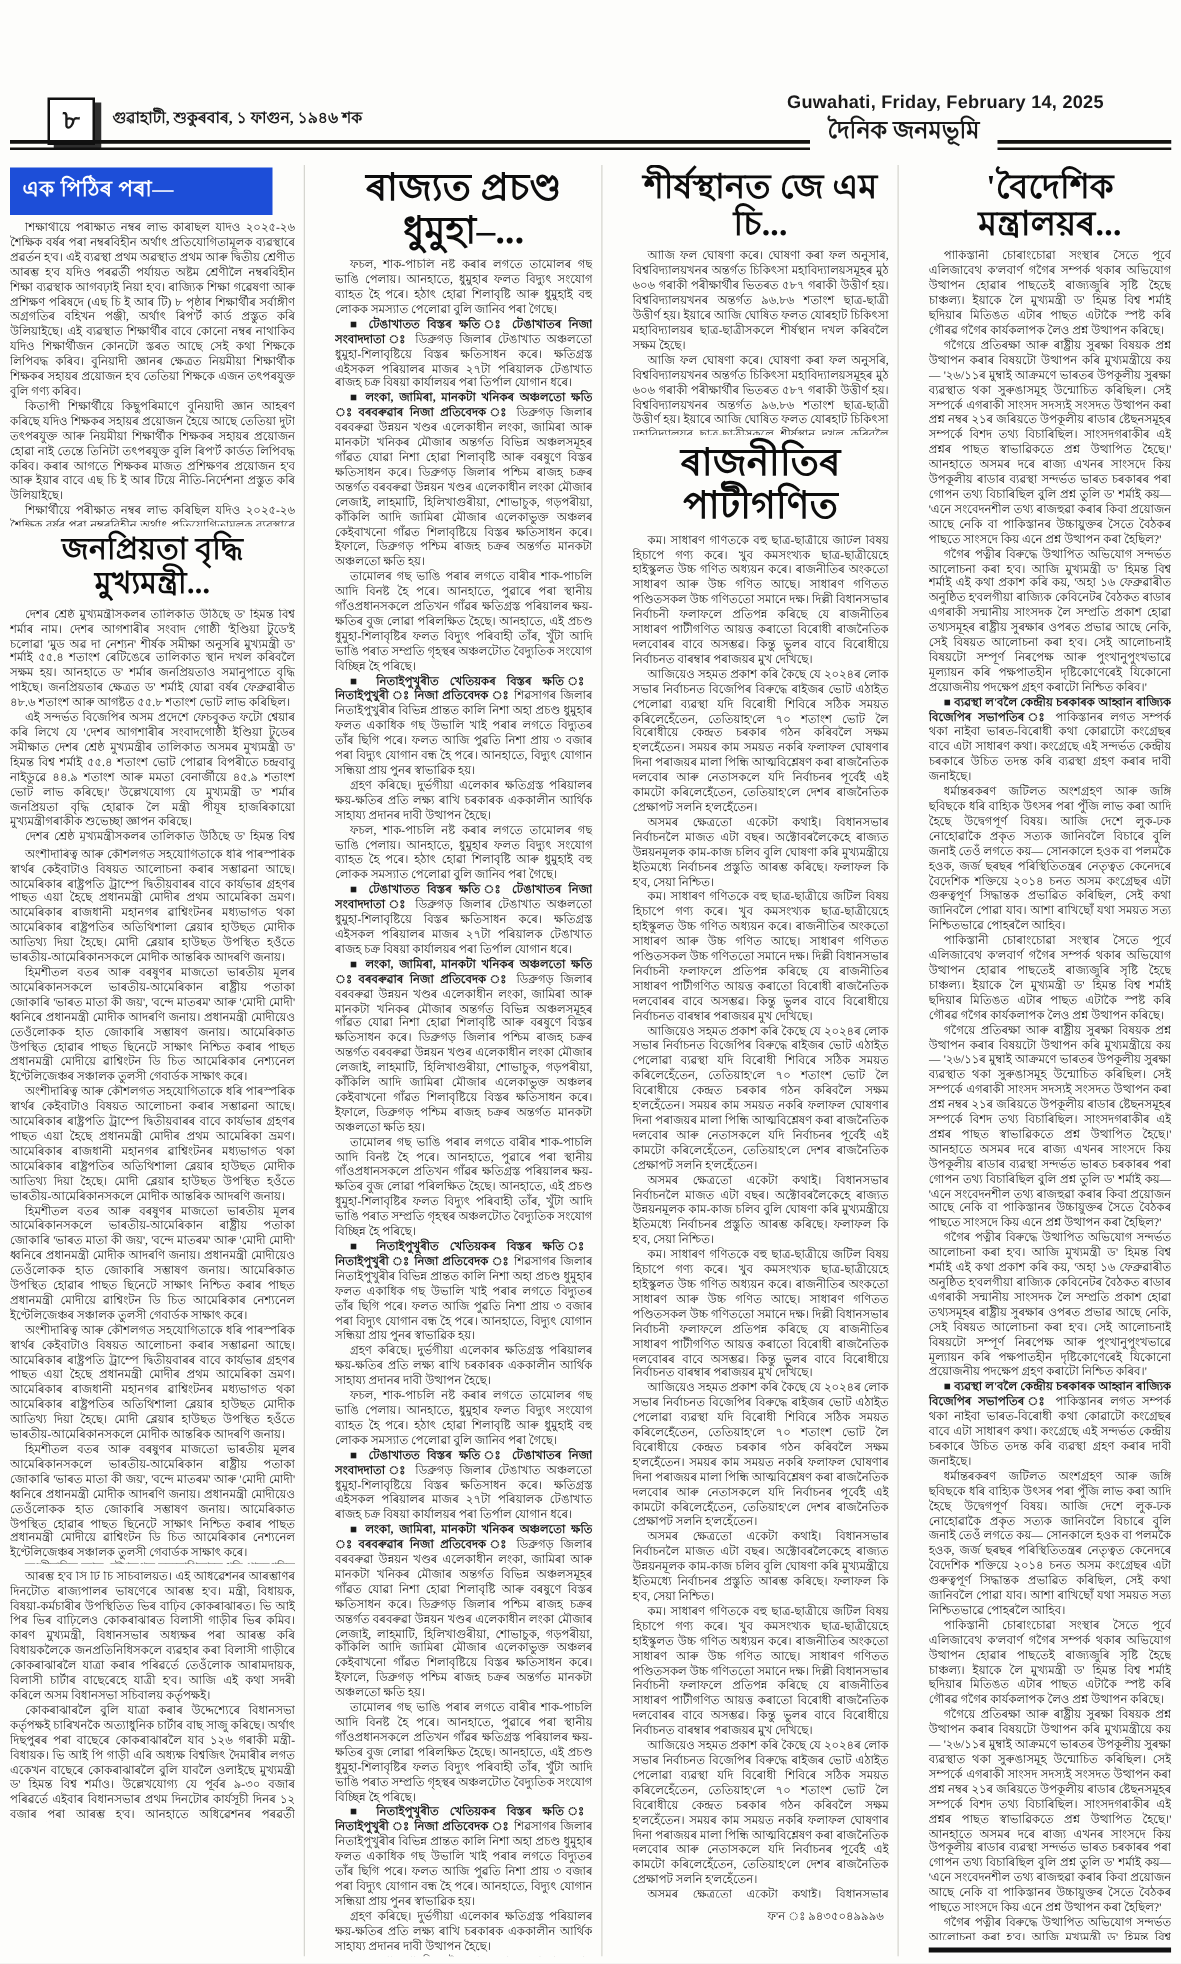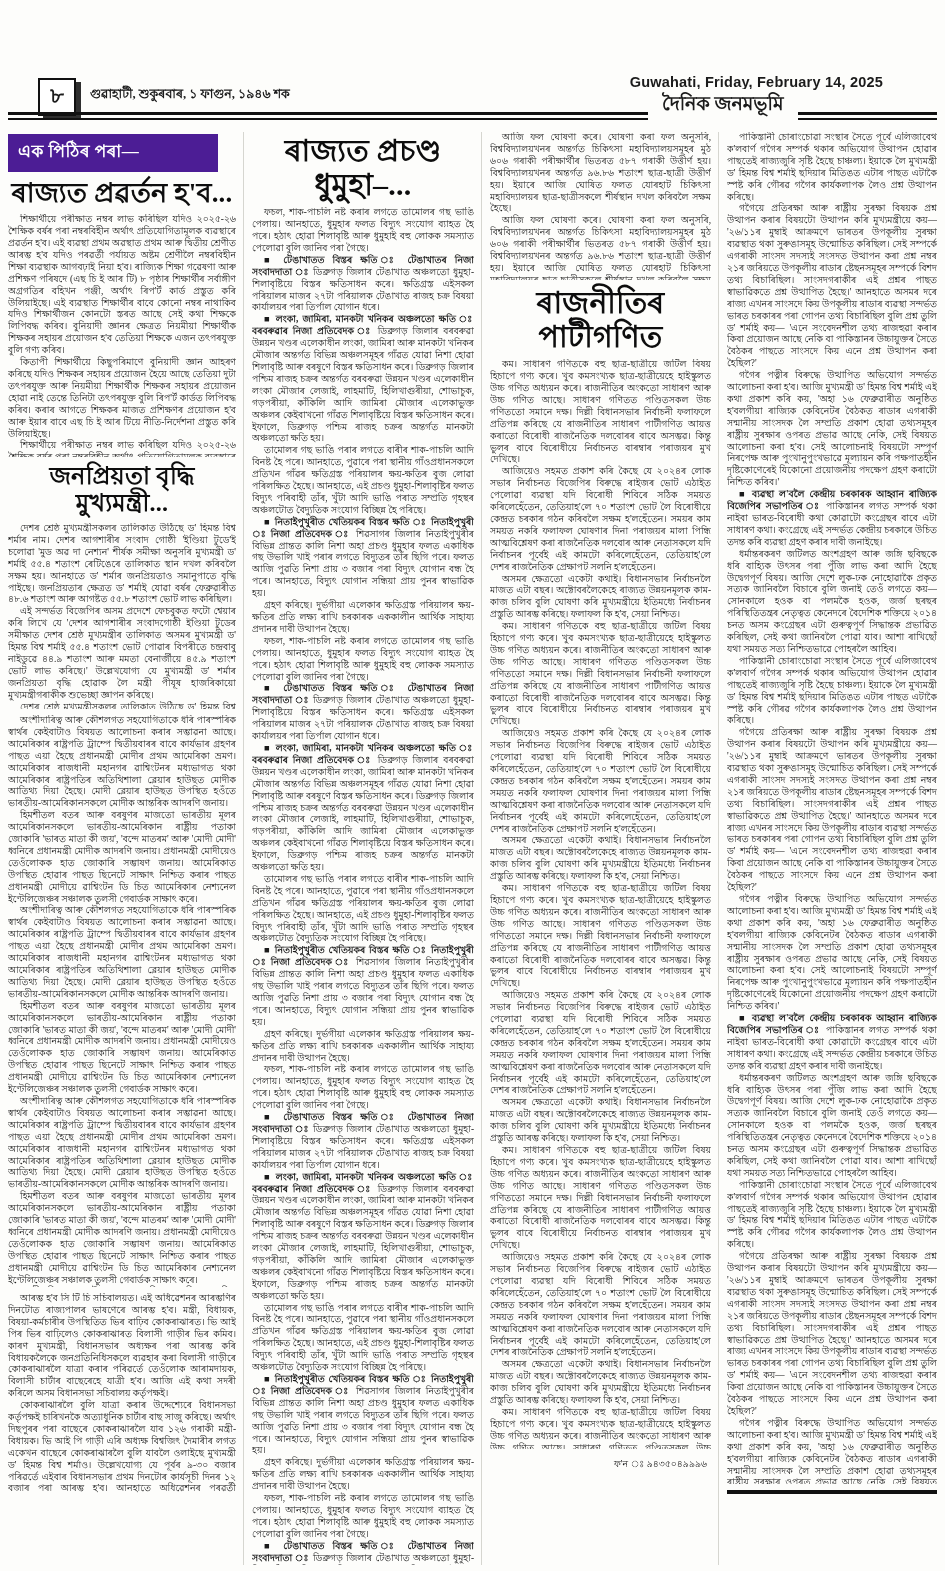--- a/index.html
+++ b/index.html
@@ -29,23 +29,23 @@
   .masthead{
     position:absolute;left:648px;top:89px;background:#fdfdfb;
     padding:0 14px;font-size:19px;font-weight:bold;
   }
   
   .cols{
     position:absolute;left:8px;right:8px;top:132px;bottom:6px;
     display:grid;grid-template-columns:228px 231px 230px 1fr;column-gap:7px;
   }
   .col{overflow:hidden;position:relative;}
-  .col + .col{border-left:1px solid #d6d6d0;padding-left:8px;}
+  .col + .col{border-left:1px solid #d6d6d0;padding-left:24px;}
   .kicker{
-    background:#4c1d95;color:#fff;font-weight:bold;font-size:17px;
+    background:#1d4ed8;color:#fff;font-weight:bold;font-size:17px;
     width:190px;padding:4px 10px 6px;margin:2px 0 6px;letter-spacing:.5px;
   }
   h2.headline{
     margin:2px 0 6px;text-align:center;font-weight:bold;color:#0d0d0d;
     line-height:1.12;letter-spacing:.2px;
   }
   .h-xl{font-size:30px;}
   .h-lg{font-size:27px;}
   .h-md{font-size:24px;}
   .body{
@@ -70,21 +70,20 @@
     <div class="dateline-en">Guwahati, Friday, February 14, 2025</div>
     <div class="rule-double"></div>
     <div class="masthead">দৈনিক জনমভূমি</div>
   </div>
 
   <div class="cols">
 
     <div class="col">
       <div class="kicker">এক পিঠিৰ পৰা—</div>
 
-      <h2 class="headline h-lg">ৰাজ্যত প্ৰৱৰ্তন হ'ব...</h2>
       <div class="body" style="height:243px">
           <p>শিক্ষাৰ্থীয়ে পৰীক্ষাত নম্বৰ লাভ কৰিছিল যদিও ২০২৫-২৬ শৈক্ষিক বৰ্ষৰ পৰা নম্বৰবিহীন অৰ্থাৎ প্ৰতিযোগিতামূলক ব্যৱস্থাৰে প্ৰৱৰ্তন হ'ব। এই ব্যৱস্থা প্ৰথম অৱস্থাত প্ৰথম আৰু দ্বিতীয় শ্ৰেণীত আৰম্ভ হ'ব যদিও পৰৱৰ্তী পৰ্যায়ত অষ্টম শ্ৰেণীলৈ নম্বৰবিহীন শিক্ষা ব্যৱস্থাক আগবঢ়াই নিয়া হ'ব। ৰাজ্যিক শিক্ষা গৱেষণা আৰু প্ৰশিক্ষণ পৰিষদে (এছ চি ই আৰ টি) ৮ পৃষ্ঠাৰ শিক্ষাৰ্থীৰ সৰ্বাঙ্গীণ অগ্ৰগতিৰ বহিখন পঞ্জী, অৰ্থাৎ ৰিপ'ৰ্ট কাৰ্ড প্ৰস্তুত কৰি উলিয়াইছে। এই ব্যৱস্থাত শিক্ষাৰ্থীৰ বাবে কোনো নম্বৰ নাথাকিব যদিও শিক্ষাৰ্থীজন কোনটো স্তৰত আছে সেই কথা শিক্ষকে লিপিবদ্ধ কৰিব। বুনিয়াদী জ্ঞানৰ ক্ষেত্ৰত নিয়মীয়া শিক্ষাৰ্থীক শিক্ষকৰ সহায়ৰ প্ৰয়োজন হ'ব তেতিয়া শিক্ষকে এজন তৎপৰযুক্ত বুলি গণ্য কৰিব।</p>
           <p>কিতাপী শিক্ষাৰ্থীয়ে কিছুপৰিমাণে বুনিয়াদী জ্ঞান আহৰণ কৰিছে যদিও শিক্ষকৰ সহায়ৰ প্ৰয়োজন হৈয়ে আছে তেতিয়া দুটা তৎপৰযুক্ত আৰু নিয়মীয়া শিক্ষাৰ্থীক শিক্ষকৰ সহায়ৰ প্ৰয়োজন হোৱা নাই তেন্তে তিনিটা তৎপৰযুক্ত বুলি ৰিপ'ৰ্ট কাৰ্ডত লিপিবদ্ধ কৰিব। কৰাৰ আগতে শিক্ষকৰ মাজত প্ৰশিক্ষণৰ প্ৰয়োজন হ'ব আৰু ইয়াৰ বাবে এছ চি ই আৰ টিয়ে নীতি-নিৰ্দেশনা প্ৰস্তুত কৰি উলিয়াইছে।</p>
           <p>শিক্ষাৰ্থীয়ে পৰীক্ষাত নম্বৰ লাভ কৰিছিল যদিও ২০২৫-২৬ শৈক্ষিক বৰ্ষৰ পৰা নম্বৰবিহীন অৰ্থাৎ প্ৰতিযোগিতামূলক ব্যৱস্থাৰে প্ৰৱৰ্তন হ'ব। এই ব্যৱস্থা প্ৰথম অৱস্থাত প্ৰথম আৰু দ্বিতীয় শ্ৰেণীত আৰম্ভ হ'ব যদিও পৰৱৰ্তী পৰ্যায়ত অষ্টম শ্ৰেণীলৈ নম্বৰবিহীন শিক্ষা ব্যৱস্থাক আগবঢ়াই নিয়া হ'ব। ৰাজ্যিক শিক্ষা গৱেষণা আৰু প্ৰশিক্ষণ পৰিষদে (এছ চি ই আৰ টি) ৮ পৃষ্ঠাৰ শিক্ষাৰ্থীৰ সৰ্বাঙ্গীণ অগ্ৰগতিৰ বহিখন পঞ্জী, অৰ্থাৎ ৰিপ'ৰ্ট কাৰ্ড প্ৰস্তুত কৰি উলিয়াইছে। এই ব্যৱস্থাত শিক্ষাৰ্থীৰ বাবে কোনো নম্বৰ নাথাকিব যদিও শিক্ষাৰ্থীজন কোনটো স্তৰত আছে সেই কথা শিক্ষকে লিপিবদ্ধ কৰিব। বুনিয়াদী জ্ঞানৰ ক্ষেত্ৰত নিয়মীয়া শিক্ষাৰ্থীক শিক্ষকৰ সহায়ৰ প্ৰয়োজন হ'ব তেতিয়া শিক্ষকে এজন তৎপৰযুক্ত বুলি গণ্য কৰিব।</p>
         </div>
 
       <h2 class="headline h-md">জনপ্ৰিয়তা বৃদ্ধি মুখ্যমন্ত্ৰী...</h2>
       <div class="body" style="height:186px">
           <p>দেশৰ শ্ৰেষ্ঠ মুখ্যমন্ত্ৰীসকলৰ তালিকাত উঠিছে ড' হিমন্ত বিশ্ব শৰ্মাৰ নাম। দেশৰ আগশাৰীৰ সংবাদ গোষ্ঠী 'ইণ্ডিয়া টুডে'ই চলোৱা 'মুড অৱ দা নেশ্যন' শীৰ্ষক সমীক্ষা অনুসৰি মুখ্যমন্ত্ৰী ড' শৰ্মাই ৫৫.৪ শতাংশ ৰেটিঙেৰে তালিকাত স্থান দখল কৰিবলৈ সক্ষম হয়। আনহাতে ড' শৰ্মাৰ জনপ্ৰিয়তাও সমানুপাতে বৃদ্ধি পাইছে। জনপ্ৰিয়তাৰ ক্ষেত্ৰত ড' শৰ্মাই যোৱা বৰ্ষৰ ফেব্ৰুৱাৰীত ৪৮.৬ শতাংশ আৰু আগষ্টত ৫৫.৮ শতাংশ ভোট লাভ কৰিছিল।</p>
           <p>এই সন্দৰ্ভত বিজেপিৰ অসম প্ৰদেশে ফেচবুকত ফটো শ্বেয়াৰ কৰি লিখে যে 'দেশৰ আগশাৰীৰ সংবাদগোষ্ঠী ইণ্ডিয়া টুডেৰ সমীক্ষাত দেশৰ শ্ৰেষ্ঠ মুখ্যমন্ত্ৰীৰ তালিকাত অসমৰ মুখ্যমন্ত্ৰী ড' হিমন্ত বিশ্ব শৰ্মাই ৫৫.৪ শতাংশ ভোট পোৱাৰ বিপৰীতে চন্দ্ৰবাবু নাইডুৱে ৪৪.৯ শতাংশ আৰু মমতা বেনাৰ্জীয়ে ৪৫.৯ শতাংশ ভোট লাভ কৰিছে।' উল্লেখযোগ্য যে মুখ্যমন্ত্ৰী ড' শৰ্মাৰ জনপ্ৰিয়তা বৃদ্ধি হোৱাক লৈ মন্ত্ৰী পীযূষ হাজৰিকায়ো মুখ্যমন্ত্ৰীগৰাকীক শুভেচ্ছা জ্ঞাপন কৰিছে।</p>
@@ -128,20 +127,21 @@
           <p>তামোলৰ গছ ভাঙি পৰাৰ লগতে বাৰীৰ শাক-পাচলি আদি বিনষ্ট হৈ পৰে। আনহাতে, পুৱাৰে পৰা স্থানীয় গাঁওপ্ৰধানসকলে প্ৰতিখন গাঁৱৰ ক্ষতিগ্ৰস্ত পৰিয়ালৰ ক্ষয়-ক্ষতিৰ বুজ লোৱা পৰিলক্ষিত হৈছে। আনহাতে, এই প্ৰচণ্ড ধুমুহা-শিলাবৃষ্টিৰ ফলত বিদ্যুৎ পৰিবাহী তাঁৰ, খুঁটা আদি ভাঙি পৰাত সম্প্ৰতি গৃহস্থৰ অঞ্চলটোত বৈদ্যুতিক সংযোগ বিচ্ছিন্ন হৈ পৰিছে।</p>
           <p><b>■ নিতাইপুখুৰীত খেতিয়কৰ বিস্তৰ ক্ষতি ঃ নিতাইপুখুৰী ঃ নিজা প্ৰতিবেদক ঃ </b>শিৱসাগৰ জিলাৰ নিতাইপুখুৰীৰ বিভিন্ন প্ৰান্তত কালি নিশা অহা প্ৰচণ্ড ধুমুহাৰ ফলত একাধিক গছ উভালি খাই পৰাৰ লগতে বিদ্যুতৰ তাঁৰ ছিগি পৰে। ফলত আজি পুৱতি নিশা প্ৰায় ৩ বজাৰ পৰা বিদ্যুৎ যোগান বন্ধ হৈ পৰে। আনহাতে, বিদ্যুৎ যোগান সন্ধিয়া প্ৰায় পুনৰ স্বাভাৱিক হয়।</p>
           <p>গ্ৰহণ কৰিছে। দুৰ্ভগীয়া এলেকাৰ ক্ষতিগ্ৰস্ত পৰিয়ালৰ ক্ষয়-ক্ষতিৰ প্ৰতি লক্ষ্য ৰাখি চৰকাৰক এককালীন আৰ্থিক সাহায্য প্ৰদানৰ দাবী উত্থাপন হৈছে।</p>
           <p>ফচল, শাক-পাচলি নষ্ট কৰাৰ লগতে তামোলৰ গছ ভাঙি পেলায়। আনহাতে, ধুমুহাৰ ফলত বিদ্যুৎ সংযোগ ব্যাহত হৈ পৰে। হঠাৎ হোৱা শিলাবৃষ্টি আৰু ধুমুহাই বহু লোকক সমস্যাত পেলোৱা বুলি জানিব পৰা গৈছে।</p>
           <p><b>■ টেঙাখাতত বিস্তৰ ক্ষতি ঃ টেঙাখাতৰ নিজা সংবাদদাতা ঃ </b>ডিব্ৰুগড় জিলাৰ টেঙাখাত অঞ্চলতো ধুমুহা-শিলাবৃষ্টিয়ে বিস্তৰ ক্ষতিসাধন কৰে। ক্ষতিগ্ৰস্ত এইসকল পৰিয়ালৰ মাজৰ ২৭টা পৰিয়ালক টেঙাখাত ৰাজহ চক্ৰ বিষয়া কাৰ্যালয়ৰ পৰা তিৰ্পাল যোগান ধৰে।</p>
           <p><b>■ লংকা, জামিৰা, মানকটা খনিকৰ অঞ্চলতো ক্ষতি ঃ বৰবৰুৱাৰ নিজা প্ৰতিবেদক ঃ </b>ডিব্ৰুগড় জিলাৰ বৰবৰুৱা উন্নয়ন খণ্ডৰ এলেকাধীন লংকা, জামিৰা আৰু মানকটা খনিকৰ মৌজাৰ অন্তৰ্গত বিভিন্ন অঞ্চলসমূহৰ গাঁৱত যোৱা নিশা হোৱা শিলাবৃষ্টি আৰু বৰষুণে বিস্তৰ ক্ষতিসাধন কৰে। ডিব্ৰুগড় জিলাৰ পশ্চিম ৰাজহ চক্ৰৰ অন্তৰ্গত বৰবৰুৱা উন্নয়ন খণ্ডৰ এলেকাধীন লংকা মৌজাৰ লেজাই, লাহমাটি, হিলিখাগুৰীয়া, শোভাচুক, গড়পৰীয়া, কাঁকিলি আদি জামিৰা মৌজাৰ এলেকাভুক্ত অঞ্চলৰ কেইবাখনো গাঁৱত শিলাবৃষ্টিয়ে বিস্তৰ ক্ষতিসাধন কৰে। ইফালে, ডিব্ৰুগড় পশ্চিম ৰাজহ চক্ৰৰ অন্তৰ্গত মানকটা অঞ্চলতো ক্ষতি হয়।</p>
         </div>
     </div>
 
     <div class="col">
+      <h2 class="headline h-lg">শীৰ্ষস্থানত জে এম চি...</h2>
       <div class="body" style="height:148px">
           <p>আজি ফল ঘোষণা কৰে। ঘোষণা কৰা ফল অনুসৰি, বিশ্ববিদ্যালয়খনৰ অন্তৰ্গত চিকিৎসা মহাবিদ্যালয়সমূহৰ মুঠ ৬০৬ গৰাকী পৰীক্ষাৰ্থীৰ ভিতৰত ৫৮৭ গৰাকী উত্তীৰ্ণ হয়। বিশ্ববিদ্যালয়খনৰ অন্তৰ্গত ৯৬.৮৬ শতাংশ ছাত্ৰ-ছাত্ৰী উত্তীৰ্ণ হয়। ইয়াৰে আজি ঘোষিত ফলত যোৰহাট চিকিৎসা মহাবিদ্যালয়ৰ ছাত্ৰ-ছাত্ৰীসকলে শীৰ্ষস্থান দখল কৰিবলৈ সক্ষম হৈছে।</p>
           <p>আজি ফল ঘোষণা কৰে। ঘোষণা কৰা ফল অনুসৰি, বিশ্ববিদ্যালয়খনৰ অন্তৰ্গত চিকিৎসা মহাবিদ্যালয়সমূহৰ মুঠ ৬০৬ গৰাকী পৰীক্ষাৰ্থীৰ ভিতৰত ৫৮৭ গৰাকী উত্তীৰ্ণ হয়। বিশ্ববিদ্যালয়খনৰ অন্তৰ্গত ৯৬.৮৬ শতাংশ ছাত্ৰ-ছাত্ৰী উত্তীৰ্ণ হয়। ইয়াৰে আজি ঘোষিত ফলত যোৰহাট চিকিৎসা মহাবিদ্যালয়ৰ ছাত্ৰ-ছাত্ৰীসকলে শীৰ্ষস্থান দখল কৰিবলৈ সক্ষম হৈছে।</p>
         </div>
 
       <h2 class="headline h-xl">ৰাজনীতিৰ পাটীগণিত</h2>
       <div class="body" style="height:1090px">
           <p>কম। সাধাৰণ গণিতকে বহু ছাত্ৰ-ছাত্ৰীয়ে জটিল বিষয় হিচাপে গণ্য কৰে। খুব কমসংখ্যক ছাত্ৰ-ছাত্ৰীয়েহে হাইস্কুলত উচ্চ গণিত অধ্যয়ন কৰে। ৰাজনীতিৰ অংকতো সাধাৰণ আৰু উচ্চ গণিত আছে। সাধাৰণ গণিতত পণ্ডিতসকল উচ্চ গণিততো সমানে দক্ষ। দিল্লী বিধানসভাৰ নিৰ্বাচনী ফলাফলে প্ৰতিপন্ন কৰিছে যে ৰাজনীতিৰ সাধাৰণ পাটীগণিত আয়ত্ত কৰাতো বিৰোধী ৰাজনৈতিক দলবোৰৰ বাবে অসম্ভৱ। কিন্তু ভুলৰ বাবে বিৰোধীয়ে নিৰ্বাচনত বাৰম্বাৰ পৰাজয়ৰ মুখ দেখিছে।</p>
           <p>আজিয়েও সহমত প্ৰকাশ কৰি কৈছে যে ২০২৪ৰ লোক সভাৰ নিৰ্বাচনত বিজেপিৰ বিৰুদ্ধে ৰাইজৰ ভোট এঠাইত পেলোৱা ব্যৱস্থা যদি বিৰোধী শিবিৰে সঠিক সময়ত কৰিলেহেঁতেন, তেতিয়াহ'লে ৭০ শতাংশ ভোট লৈ বিৰোধীয়ে কেন্দ্ৰত চৰকাৰ গঠন কৰিবলৈ সক্ষম হ'লহেঁতেন। সময়ৰ কাম সময়ত নকৰি ফলাফল ঘোষণাৰ দিনা পৰাজয়ৰ মালা পিন্ধি আত্মবিশ্লেষণ কৰা ৰাজনৈতিক দলবোৰ আৰু নেতাসকলে যদি নিৰ্বাচনৰ পূৰ্বেই এই কামটো কৰিলেহেঁতেন, তেতিয়াহ'লে দেশৰ ৰাজনৈতিক প্ৰেক্ষাপট সলনি হ'লহেঁতেন।</p>
           <p>অসমৰ ক্ষেত্ৰতো একেটা কথাই। বিধানসভাৰ নিৰ্বাচনলৈ মাজত এটা বছৰ। অক্টোবৰলৈকেহে ৰাজ্যত উন্নয়নমূলক কাম-কাজ চলিব বুলি ঘোষণা কৰি মুখ্যমন্ত্ৰীয়ে ইতিমধ্যে নিৰ্বাচনৰ প্ৰস্তুতি আৰম্ভ কৰিছে। ফলাফল কি হ'ব, সেয়া নিশ্চিত।</p>
@@ -153,20 +153,21 @@
           <p>অসমৰ ক্ষেত্ৰতো একেটা কথাই। বিধানসভাৰ নিৰ্বাচনলৈ মাজত এটা বছৰ। অক্টোবৰলৈকেহে ৰাজ্যত উন্নয়নমূলক কাম-কাজ চলিব বুলি ঘোষণা কৰি মুখ্যমন্ত্ৰীয়ে ইতিমধ্যে নিৰ্বাচনৰ প্ৰস্তুতি আৰম্ভ কৰিছে। ফলাফল কি হ'ব, সেয়া নিশ্চিত।</p>
           <p>কম। সাধাৰণ গণিতকে বহু ছাত্ৰ-ছাত্ৰীয়ে জটিল বিষয় হিচাপে গণ্য কৰে। খুব কমসংখ্যক ছাত্ৰ-ছাত্ৰীয়েহে হাইস্কুলত উচ্চ গণিত অধ্যয়ন কৰে। ৰাজনীতিৰ অংকতো সাধাৰণ আৰু উচ্চ গণিত আছে। সাধাৰণ গণিতত পণ্ডিতসকল উচ্চ গণিততো সমানে দক্ষ। দিল্লী বিধানসভাৰ নিৰ্বাচনী ফলাফলে প্ৰতিপন্ন কৰিছে যে ৰাজনীতিৰ সাধাৰণ পাটীগণিত আয়ত্ত কৰাতো বিৰোধী ৰাজনৈতিক দলবোৰৰ বাবে অসম্ভৱ। কিন্তু ভুলৰ বাবে বিৰোধীয়ে নিৰ্বাচনত বাৰম্বাৰ পৰাজয়ৰ মুখ দেখিছে।</p>
           <p>আজিয়েও সহমত প্ৰকাশ কৰি কৈছে যে ২০২৪ৰ লোক সভাৰ নিৰ্বাচনত বিজেপিৰ বিৰুদ্ধে ৰাইজৰ ভোট এঠাইত পেলোৱা ব্যৱস্থা যদি বিৰোধী শিবিৰে সঠিক সময়ত কৰিলেহেঁতেন, তেতিয়াহ'লে ৭০ শতাংশ ভোট লৈ বিৰোধীয়ে কেন্দ্ৰত চৰকাৰ গঠন কৰিবলৈ সক্ষম হ'লহেঁতেন। সময়ৰ কাম সময়ত নকৰি ফলাফল ঘোষণাৰ দিনা পৰাজয়ৰ মালা পিন্ধি আত্মবিশ্লেষণ কৰা ৰাজনৈতিক দলবোৰ আৰু নেতাসকলে যদি নিৰ্বাচনৰ পূৰ্বেই এই কামটো কৰিলেহেঁতেন, তেতিয়াহ'লে দেশৰ ৰাজনৈতিক প্ৰেক্ষাপট সলনি হ'লহেঁতেন।</p>
           <p>অসমৰ ক্ষেত্ৰতো একেটা কথাই। বিধানসভাৰ নিৰ্বাচনলৈ মাজত এটা বছৰ। অক্টোবৰলৈকেহে ৰাজ্যত উন্নয়নমূলক কাম-কাজ চলিব বুলি ঘোষণা কৰি মুখ্যমন্ত্ৰীয়ে ইতিমধ্যে নিৰ্বাচনৰ প্ৰস্তুতি আৰম্ভ কৰিছে। ফলাফল কি হ'ব, সেয়া নিশ্চিত।</p>
           <p>কম। সাধাৰণ গণিতকে বহু ছাত্ৰ-ছাত্ৰীয়ে জটিল বিষয় হিচাপে গণ্য কৰে। খুব কমসংখ্যক ছাত্ৰ-ছাত্ৰীয়েহে হাইস্কুলত উচ্চ গণিত অধ্যয়ন কৰে। ৰাজনীতিৰ অংকতো সাধাৰণ আৰু উচ্চ গণিত আছে। সাধাৰণ গণিতত পণ্ডিতসকল উচ্চ গণিততো সমানে দক্ষ। দিল্লী বিধানসভাৰ নিৰ্বাচনী ফলাফলে প্ৰতিপন্ন কৰিছে যে ৰাজনীতিৰ সাধাৰণ পাটীগণিত আয়ত্ত কৰাতো বিৰোধী ৰাজনৈতিক দলবোৰৰ বাবে অসম্ভৱ। কিন্তু ভুলৰ বাবে বিৰোধীয়ে নিৰ্বাচনত বাৰম্বাৰ পৰাজয়ৰ মুখ দেখিছে।</p>
         </div>
       <div class="signoff">ফ'ন ঃ ৯৪৩৫০৪৯৯৯৬</div>
     </div>
 
     <div class="col">
+      <h2 class="headline h-lg">'বৈদেশিক মন্ত্ৰালয়ৰ...</h2>
       <div class="body" style="height:1352px">
           <p>পাকিস্তানী চোৰাংচোৱা সংস্থাৰ সৈতে পূৰ্বে এলিজাবেথ ক'লবাৰ্ণ গগৈৰ সম্পৰ্ক থকাৰ অভিযোগ উত্থাপন হোৱাৰ পাছতেই ৰাজ্যজুৰি সৃষ্টি হৈছে চাঞ্চল্য। ইয়াকে লৈ মুখ্যমন্ত্ৰী ড' হিমন্ত বিশ্ব শৰ্মাই ছদিয়াৰ মিতিঙত এটাৰ পাছত এটাকৈ স্পষ্ট কৰি গৌৰৱ গগৈৰ কাৰ্যকলাপক লৈও প্ৰশ্ন উত্থাপন কৰিছে।</p>
           <p>গগৈয়ে প্ৰতিৰক্ষা আৰু ৰাষ্ট্ৰীয় সুৰক্ষা বিষয়ক প্ৰশ্ন উত্থাপন কৰাৰ বিষয়টো উত্থাপন কৰি মুখ্যমন্ত্ৰীয়ে কয়— '২৬/১১ৰ মুম্বাই আক্ৰমণে ভাৰতৰ উপকূলীয় সুৰক্ষা ব্যৱস্থাত থকা সুৰুঙাসমূহ উন্মোচিত কৰিছিল। সেই সম্পৰ্কে এগৰাকী সাংসদ সদস্যই সংসদত উত্থাপন কৰা প্ৰশ্ন নম্বৰ ২১ৰ জৰিয়তে উপকূলীয় ৰাডাৰ ষ্টেছনসমূহৰ সম্পৰ্কে বিশদ তথ্য বিচাৰিছিল। সাংসদগৰাকীৰ এই প্ৰশ্নৰ পাছত স্বাভাৱিকতে প্ৰশ্ন উত্থাপিত হৈছে।' আনহাতে অসমৰ দৰে ৰাজ্য এখনৰ সাংসদে কিয় উপকূলীয় ৰাডাৰ ব্যৱস্থা সন্দৰ্ভত ভাৰত চৰকাৰৰ পৰা গোপন তথ্য বিচাৰিছিল বুলি প্ৰশ্ন তুলি ড' শৰ্মাই কয়— 'এনে সংবেদনশীল তথ্য ৰাজহুৱা কৰাৰ কিবা প্ৰয়োজন আছে নেকি বা পাকিস্তানৰ উচ্চায়ুক্তৰ সৈতে বৈঠকৰ পাছতে সাংসদে কিয় এনে প্ৰশ্ন উত্থাপন কৰা হৈছিল?'</p>
           <p>গগৈৰ পত্নীৰ বিৰুদ্ধে উত্থাপিত অভিযোগ সন্দৰ্ভত আলোচনা কৰা হ'ব। আজি মুখ্যমন্ত্ৰী ড' হিমন্ত বিশ্ব শৰ্মাই এই কথা প্ৰকাশ কৰি কয়, 'অহা ১৬ ফেব্ৰুৱাৰীত অনুষ্ঠিত হ'বলগীয়া ৰাজ্যিক কেবিনেটৰ বৈঠকত ৰাডাৰ এগৰাকী সন্মানীয় সাংসদক লৈ সম্প্ৰতি প্ৰকাশ হোৱা তথ্যসমূহৰ ৰাষ্ট্ৰীয় সুৰক্ষাৰ ওপৰত প্ৰভাৱ আছে নেকি, সেই বিষয়ত আলোচনা কৰা হ'ব। সেই আলোচনাই বিষয়টো সম্পূৰ্ণ নিৰপেক্ষ আৰু পুংখানুপুংখভাৱে মূল্যায়ন কৰি পক্ষপাতহীন দৃষ্টিকোণেৰেই যিকোনো প্ৰয়োজনীয় পদক্ষেপ গ্ৰহণ কৰাটো নিশ্চিত কৰিব।'</p>
           <p><b>■ ব্যৱস্থা ল'বলৈ কেন্দ্ৰীয় চৰকাৰক আহ্বান ৰাজ্যিক বিজেপিৰ সভাপতিৰ ঃ </b>পাকিস্তানৰ লগত সম্পৰ্ক থকা নাইবা ভাৰত-বিৰোধী কথা কোৱাটো কংগ্ৰেছৰ বাবে এটা সাধাৰণ কথা। কংগ্ৰেছে এই সন্দৰ্ভত কেন্দ্ৰীয় চৰকাৰে উচিত তদন্ত কৰি ব্যৱস্থা গ্ৰহণ কৰাৰ দাবী জনাইছে।</p>
           <p>ধৰ্মান্তৰকৰণ জটিলত অংশগ্ৰহণ আৰু জঙ্গি ছবিছকে ধৰি বাহ্যিক উৎসৰ পৰা পুঁজি লাভ কৰা আদি হৈছে উদ্বেগপূৰ্ণ বিষয়। আজি দেশে লুক-ঢক নোহোৱাকৈ প্ৰকৃত সত্যক জানিবলৈ বিচাৰে বুলি জনাই তেওঁ লগতে কয়— সোনকালে হওক বা পলমকৈ হওক, জৰ্জ ছৰছৰ পৰিস্থিতিতন্ত্ৰৰ নেতৃত্বত কেনেদৰে বৈদেশিক শক্তিয়ে ২০১৪ চনত অসম কংগ্ৰেছৰ এটা গুৰুত্বপূৰ্ণ সিদ্ধান্তক প্ৰভাৱিত কৰিছিল, সেই কথা জানিবলৈ পোৱা যাব। আশা ৰাখিছোঁ যথা সময়ত সত্য নিশ্চিতভাৱে পোহৰলৈ আহিব।</p>
           <p>পাকিস্তানী চোৰাংচোৱা সংস্থাৰ সৈতে পূৰ্বে এলিজাবেথ ক'লবাৰ্ণ গগৈৰ সম্পৰ্ক থকাৰ অভিযোগ উত্থাপন হোৱাৰ পাছতেই ৰাজ্যজুৰি সৃষ্টি হৈছে চাঞ্চল্য। ইয়াকে লৈ মুখ্যমন্ত্ৰী ড' হিমন্ত বিশ্ব শৰ্মাই ছদিয়াৰ মিতিঙত এটাৰ পাছত এটাকৈ স্পষ্ট কৰি গৌৰৱ গগৈৰ কাৰ্যকলাপক লৈও প্ৰশ্ন উত্থাপন কৰিছে।</p>
           <p>গগৈয়ে প্ৰতিৰক্ষা আৰু ৰাষ্ট্ৰীয় সুৰক্ষা বিষয়ক প্ৰশ্ন উত্থাপন কৰাৰ বিষয়টো উত্থাপন কৰি মুখ্যমন্ত্ৰীয়ে কয়— '২৬/১১ৰ মুম্বাই আক্ৰমণে ভাৰতৰ উপকূলীয় সুৰক্ষা ব্যৱস্থাত থকা সুৰুঙাসমূহ উন্মোচিত কৰিছিল। সেই সম্পৰ্কে এগৰাকী সাংসদ সদস্যই সংসদত উত্থাপন কৰা প্ৰশ্ন নম্বৰ ২১ৰ জৰিয়তে উপকূলীয় ৰাডাৰ ষ্টেছনসমূহৰ সম্পৰ্কে বিশদ তথ্য বিচাৰিছিল। সাংসদগৰাকীৰ এই প্ৰশ্নৰ পাছত স্বাভাৱিকতে প্ৰশ্ন উত্থাপিত হৈছে।' আনহাতে অসমৰ দৰে ৰাজ্য এখনৰ সাংসদে কিয় উপকূলীয় ৰাডাৰ ব্যৱস্থা সন্দৰ্ভত ভাৰত চৰকাৰৰ পৰা গোপন তথ্য বিচাৰিছিল বুলি প্ৰশ্ন তুলি ড' শৰ্মাই কয়— 'এনে সংবেদনশীল তথ্য ৰাজহুৱা কৰাৰ কিবা প্ৰয়োজন আছে নেকি বা পাকিস্তানৰ উচ্চায়ুক্তৰ সৈতে বৈঠকৰ পাছতে সাংসদে কিয় এনে প্ৰশ্ন উত্থাপন কৰা হৈছিল?'</p>
           <p>গগৈৰ পত্নীৰ বিৰুদ্ধে উত্থাপিত অভিযোগ সন্দৰ্ভত আলোচনা কৰা হ'ব। আজি মুখ্যমন্ত্ৰী ড' হিমন্ত বিশ্ব শৰ্মাই এই কথা প্ৰকাশ কৰি কয়, 'অহা ১৬ ফেব্ৰুৱাৰীত অনুষ্ঠিত হ'বলগীয়া ৰাজ্যিক কেবিনেটৰ বৈঠকত ৰাডাৰ এগৰাকী সন্মানীয় সাংসদক লৈ সম্প্ৰতি প্ৰকাশ হোৱা তথ্যসমূহৰ ৰাষ্ট্ৰীয় সুৰক্ষাৰ ওপৰত প্ৰভাৱ আছে নেকি, সেই বিষয়ত আলোচনা কৰা হ'ব। সেই আলোচনাই বিষয়টো সম্পূৰ্ণ নিৰপেক্ষ আৰু পুংখানুপুংখভাৱে মূল্যায়ন কৰি পক্ষপাতহীন দৃষ্টিকোণেৰেই যিকোনো প্ৰয়োজনীয় পদক্ষেপ গ্ৰহণ কৰাটো নিশ্চিত কৰিব।'</p>
           <p><b>■ ব্যৱস্থা ল'বলৈ কেন্দ্ৰীয় চৰকাৰক আহ্বান ৰাজ্যিক বিজেপিৰ সভাপতিৰ ঃ </b>পাকিস্তানৰ লগত সম্পৰ্ক থকা নাইবা ভাৰত-বিৰোধী কথা কোৱাটো কংগ্ৰেছৰ বাবে এটা সাধাৰণ কথা। কংগ্ৰেছে এই সন্দৰ্ভত কেন্দ্ৰীয় চৰকাৰে উচিত তদন্ত কৰি ব্যৱস্থা গ্ৰহণ কৰাৰ দাবী জনাইছে।</p>

